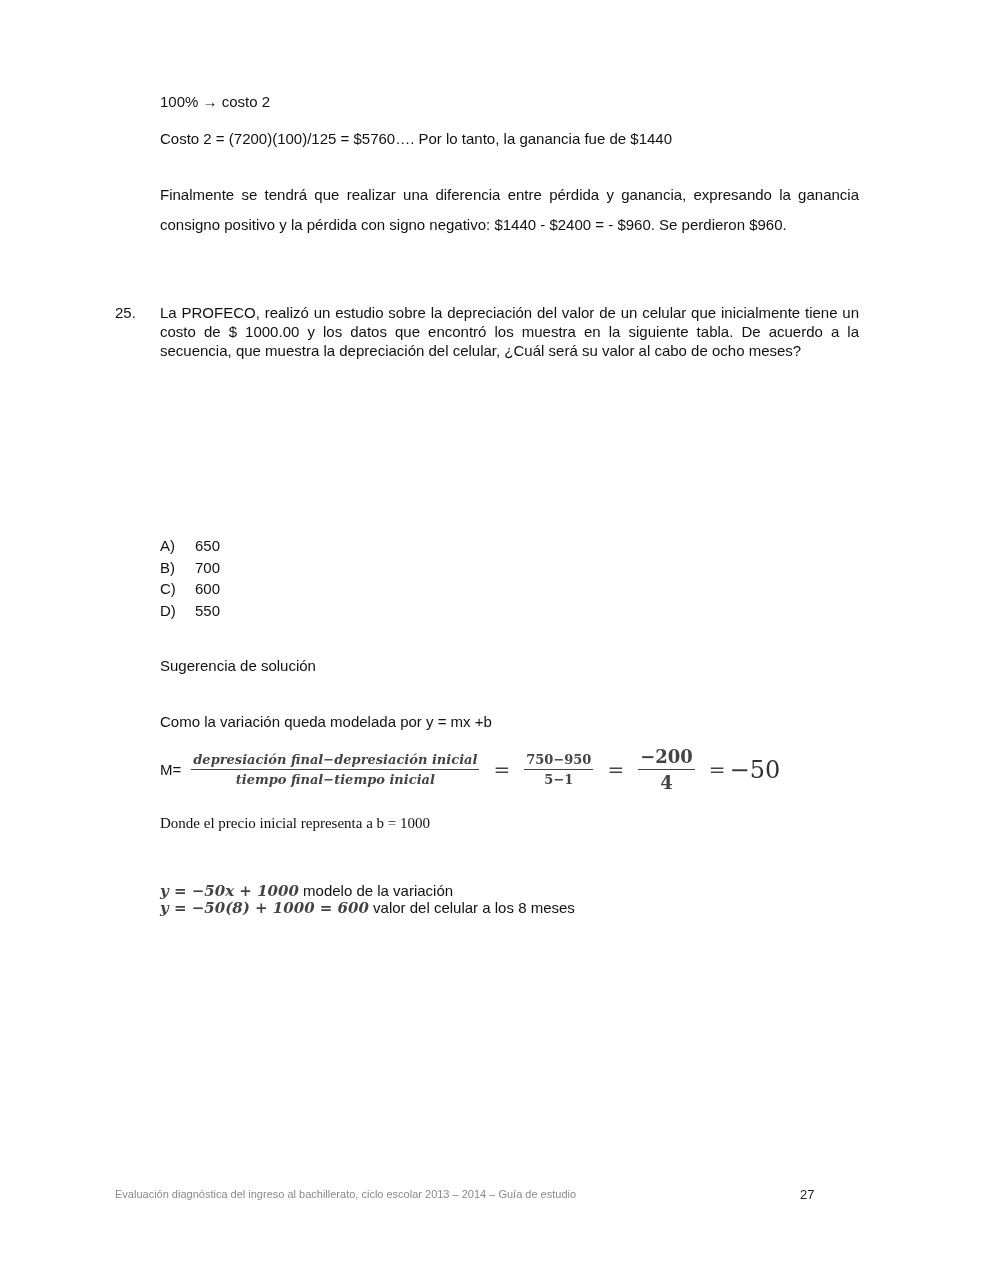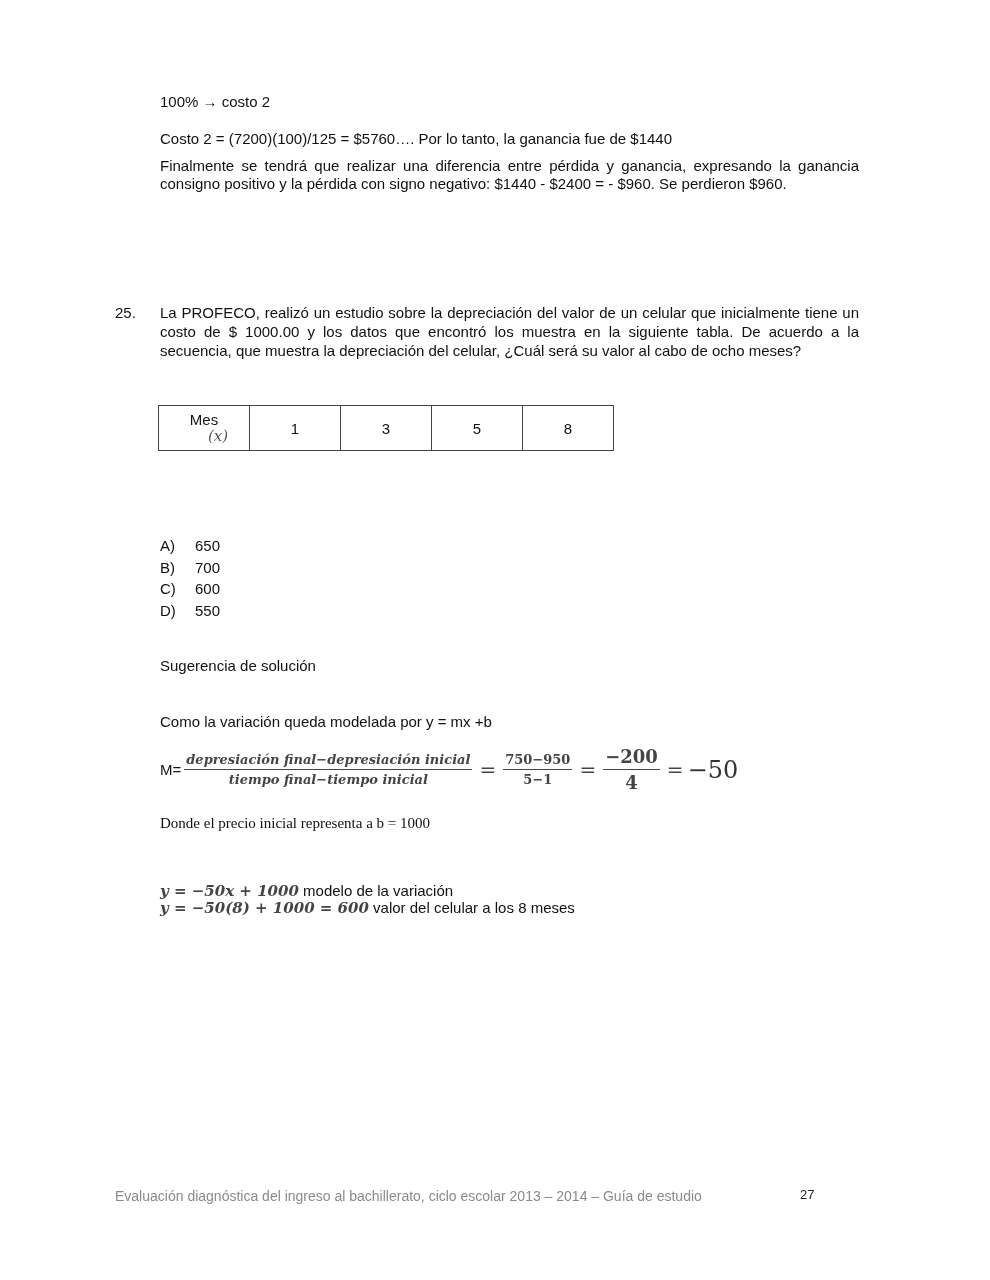--- a/index.html
+++ b/index.html
@@ -10,52 +10,42 @@
   .just { text-align:justify; }
   .math { font-family:"DejaVu Serif", serif; font-style:italic; font-weight:bold; color:#444; }
   .mathn { font-family:"DejaVu Serif", serif; font-weight:bold; color:#444; }
   table.data { position:absolute; left:158px; top:405px; border-collapse:collapse; }
   table.data td { border:1px solid #444; width:90px; height:44px; text-align:center;
                   font-size:15px; padding:0; }
   table.data td.hdr { line-height:17px; }
   .var { font-family:"DejaVu Serif", serif; font-style:italic; color:#555; font-size:15px; }
   .opts { position:absolute; left:160px; top:535px; line-height:21.5px; }
   .opt-letter { display:inline-block; width:35px; }
-  .frac { display:inline-flex; flex-direction:column; align-items:center; vertical-align:middle; margin:0 3px; }
+  .frac { display:inline-flex; flex-direction:column; align-items:center; vertical-align:middle; margin:0 10px; }
   .frac .num { border-bottom:1.5px solid #444; padding:0 2px 2px 2px; }
   .frac .den { padding-top:2px; }
   .eq { font-family:"DejaVu Serif", serif; font-size:20px; color:#444; margin:0 4px; vertical-align:middle; }
-  .footer { position:absolute; left:115px; top:1188px; font-size:14px; color:#8a8a8a; }
+  .footer { position:absolute; left:115px; top:1188px; font-size:11px; color:#8a8a8a; }
   .pagenum { position:absolute; left:800px; top:1187px; font-size:13px; color:#222; }
 </style>
 </head>
 <body>
 
 <div>
   <div class="p" style="top:91px;">100% → costo 2</div>
   <div class="p" style="top:128px;">Costo 2 = (7200)(100)/125 = $5760…. Por lo tanto, la ganancia fue de $1440</div>
-  <div class="p just" style="top:157px; line-height:18px;">Finalmente se tendrá que realizar una diferencia entre pérdida y ganancia, expresando la ganancia consigno positivo y la pérdida con signo negativo: $1440 - $2400 = - $960. Se perdieron $960.</div>
+  <div class="p just" style="top:180px; line-height:30px;">Finalmente se tendrá que realizar una diferencia entre pérdida y ganancia, expresando la ganancia consigno positivo y la pérdida con signo negativo: $1440 - $2400 = - $960. Se perdieron $960.</div>
 </div>
 
 <div>
   <div class="abs" style="left:115px; top:303px; line-height:19px;">25.</div>
   <div class="p just" style="top:303px; line-height:19px;">La PROFECO, realizó un estudio sobre la depreciación del valor de un celular que inicialmente tiene un costo de $ 1000.00 y los datos que encontró los muestra en la siguiente tabla. De acuerdo a la secuencia, que muestra la depreciación del celular, ¿Cuál será su valor al cabo de ocho meses?</div>
 
   <table class="data">
     <tbody>
-        <tr>
-      <td class="hdr">
-        <div>Mes</div>
-        <div style="padding-left:28px;" class="var">(x)</div>
-      </td>
-      <td>1</td>
-      <td>3</td>
-      <td>5</td>
-      <td>8</td>
-    </tr>
   </tbody>
     </table>
 
   <div class="opts">
     <div><span class="opt-letter">A)</span><span>650</span></div>
     <div><span class="opt-letter">B)</span><span>700</span></div>
     <div><span class="opt-letter">C)</span><span>600</span></div>
     <div><span class="opt-letter">D)</span><span>550</span></div>
   </div>
 </div>

